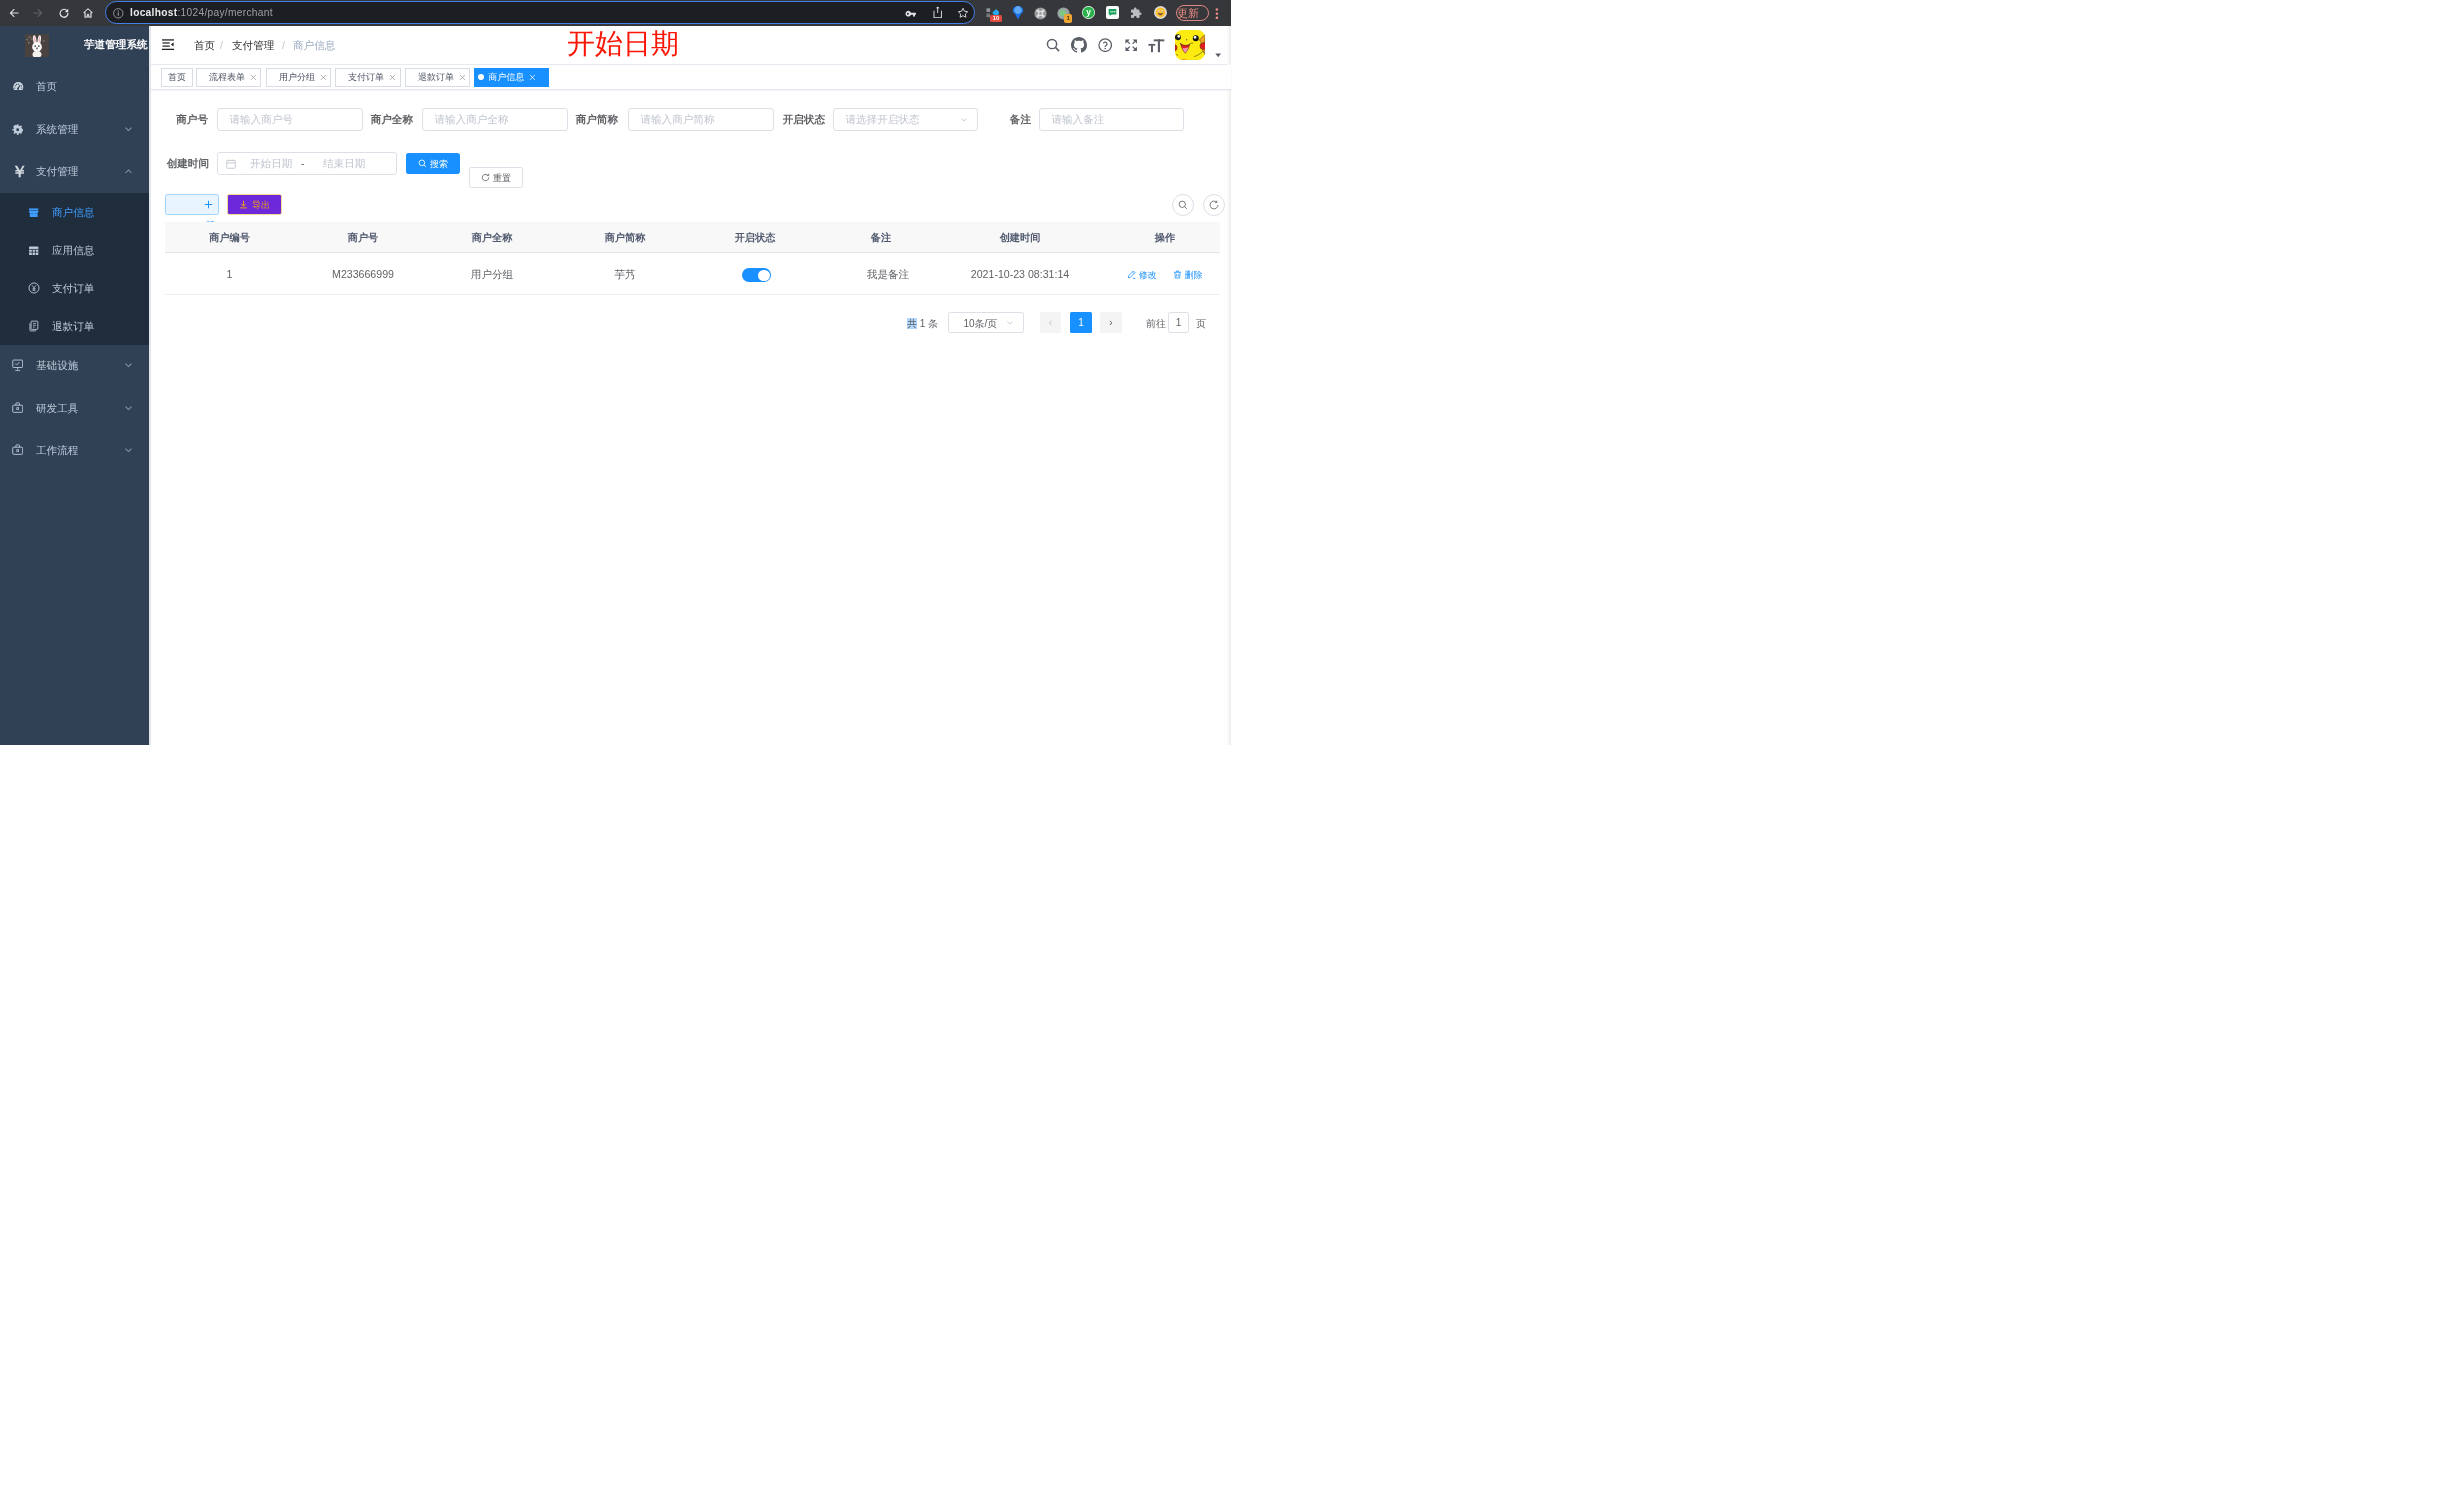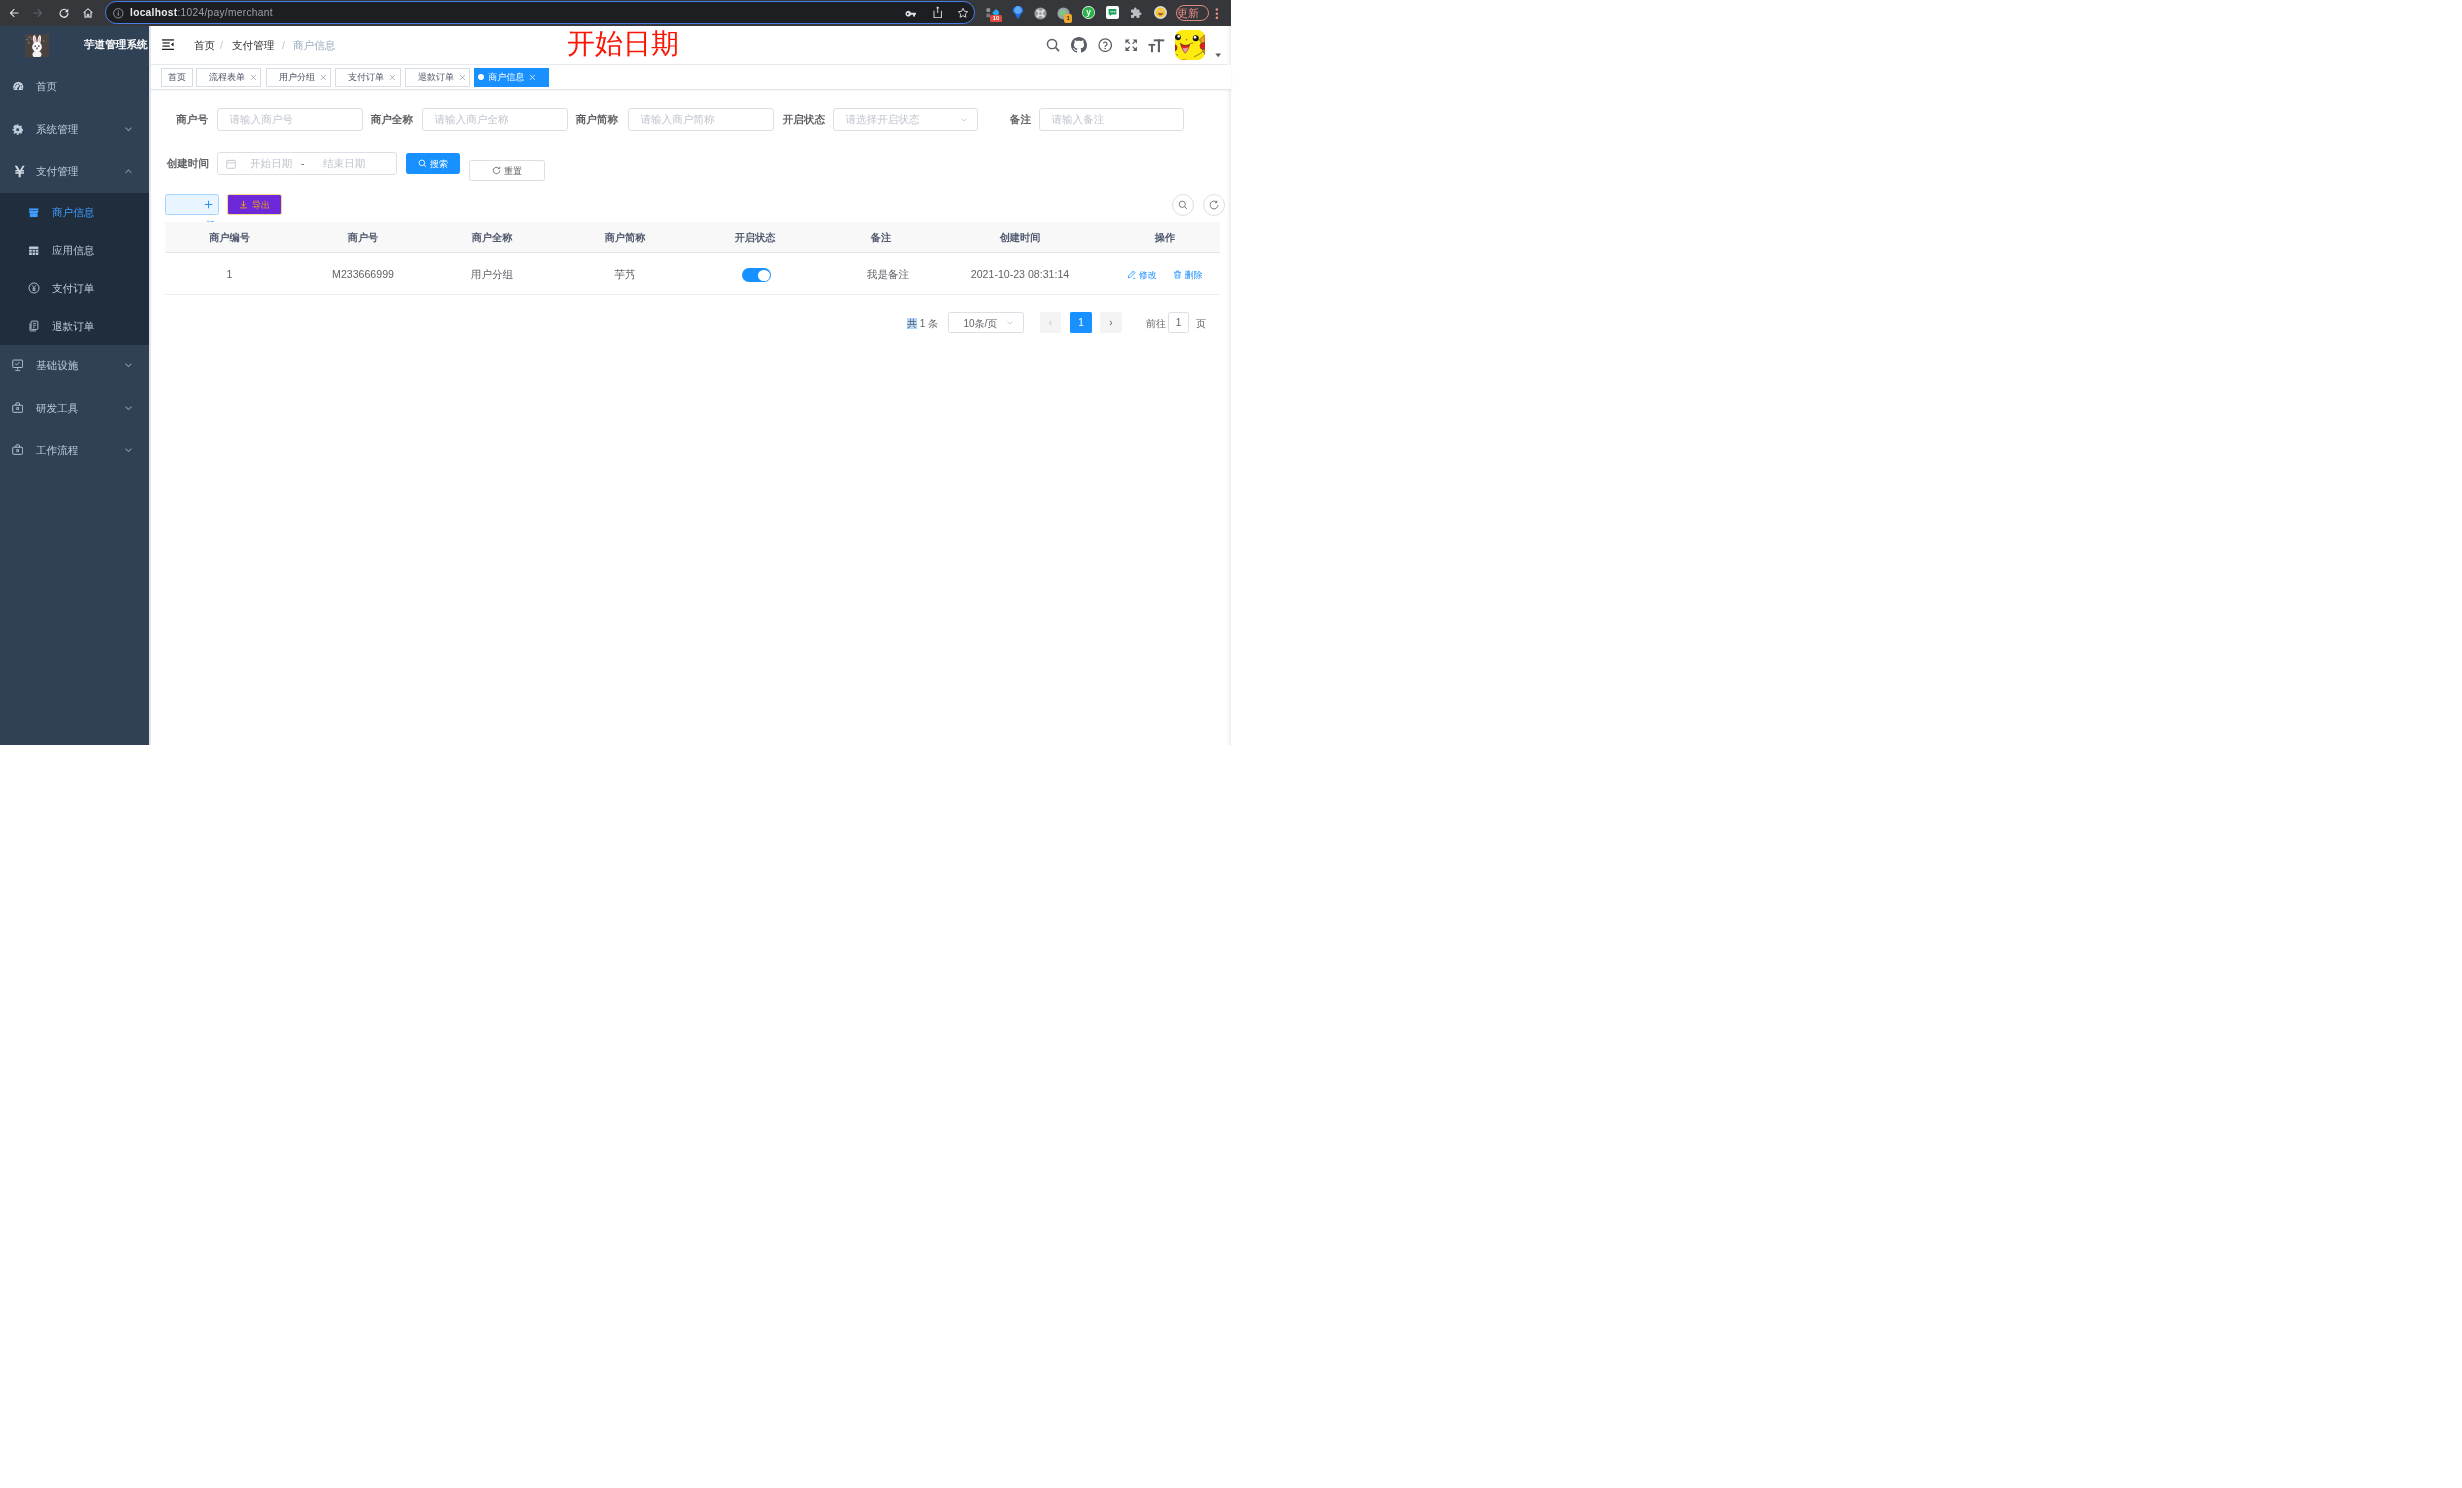--- a/index.html
+++ b/index.html
@@ -432,21 +432,21 @@
   </svg>
   <span class="ph" style="left:32px">开始日期</span>
   <span class="ph" style="left:83px;color:#606266">-</span>
   <span class="ph" style="left:105px">结束日期</span>
 </div>
 <div class="btn btn-primary" style="left:406px;top:153px;width:54px">
   <svg style="vertical-align:-0.8px;margin-right:3px" width="9" height="9" viewBox="0 0 14 14">
     <circle cx="6" cy="6" r="4.4" fill="none" stroke="#fff" stroke-width="1.3"></circle>
     <line x1="9.2" y1="9.2" x2="12.6" y2="12.6" stroke="#fff" stroke-width="1.3"></line>
   </svg>搜索</div>
-<div class="btn btn-plain" style="left:469px;top:160px;width:76px">
+<div class="btn btn-plain" style="left:469px;top:167px;width:54px">
   <svg style="vertical-align:-0.8px;margin-right:3px" width="9" height="9" viewBox="0 0 14 14">
     <path d="M12 7a5 5 0 1 1-1.5-3.5M12 1v3h-3" fill="none" stroke="#606266" stroke-width="1.3"></path>
   </svg>重置</div>
 
 <div class="btn btn-blue-plain" style="left:165px;top:194px;width:54px">
   <svg style="vertical-align:-0.8px;margin-right:3.8px" width="9" height="9" viewBox="0 0 12 12">
     <path d="M6 1v10M1 6h10" stroke="#1890ff" stroke-width="1.3"></path>
   </svg>新增</div>
 <div class="btn btn-warn-plain" style="left:227px;top:194px;width:55px">
   <svg style="vertical-align:-0.8px;margin-right:3.8px" width="9" height="9" viewBox="0 0 12 12">

